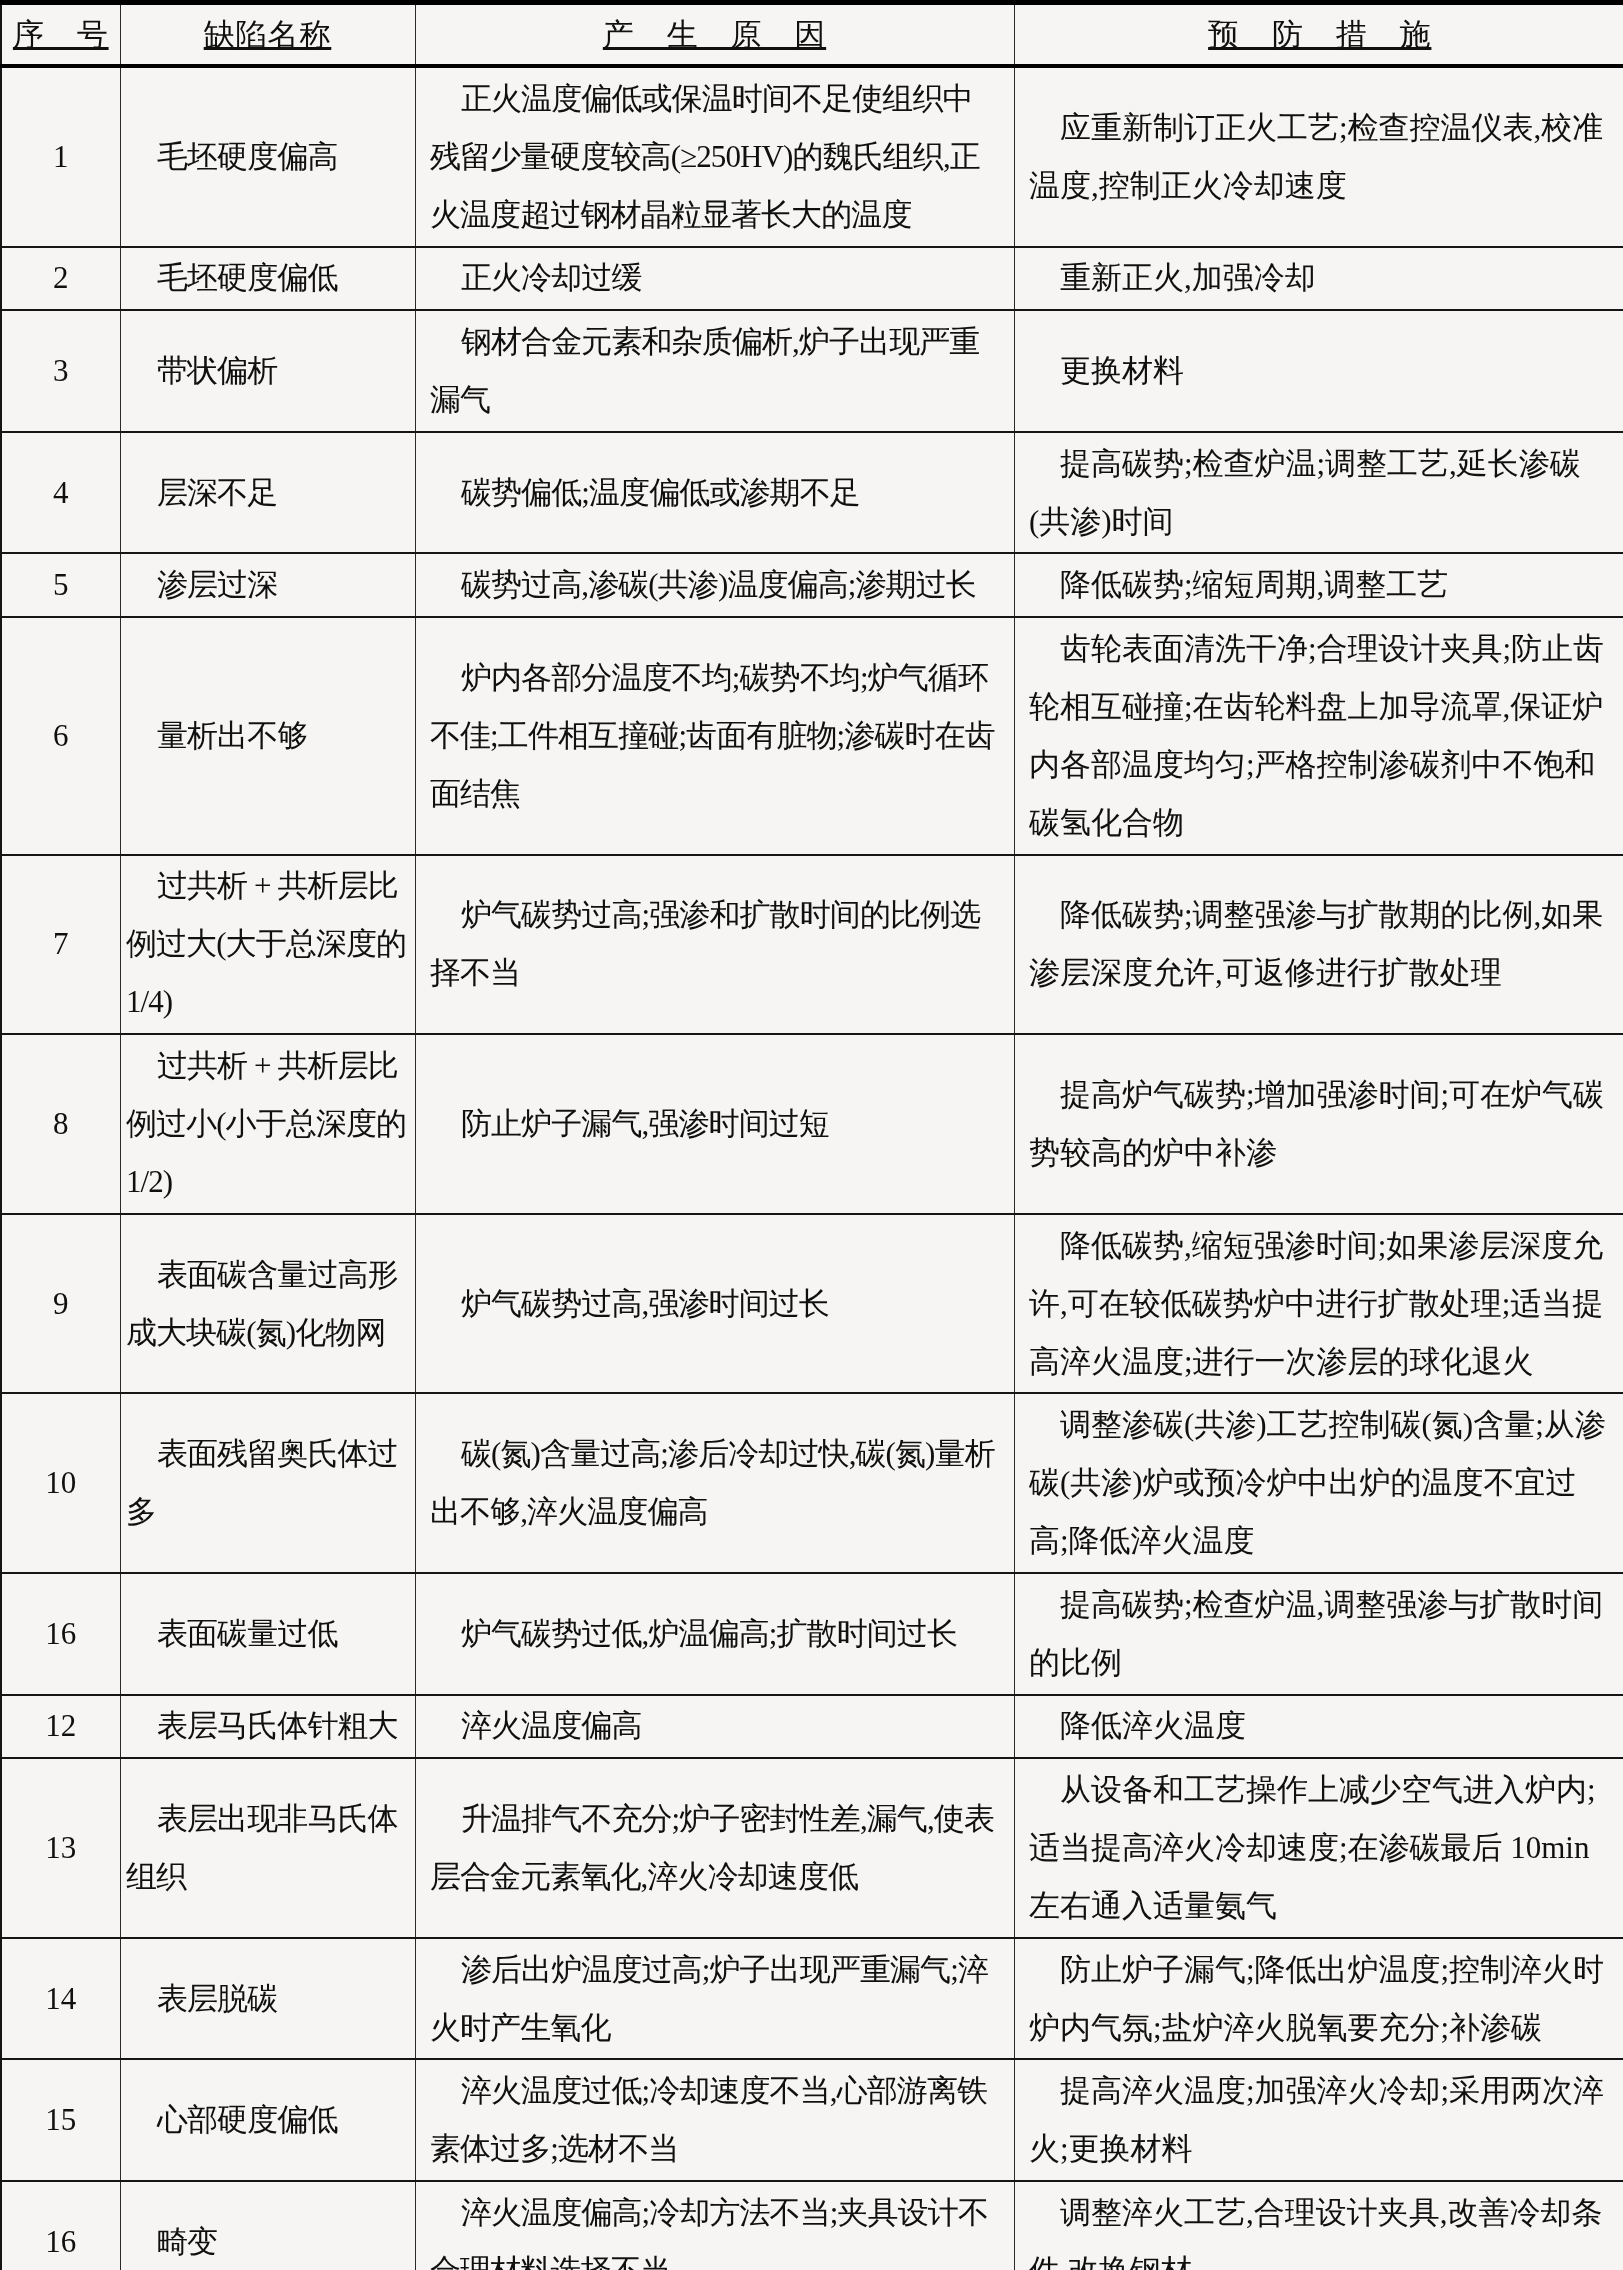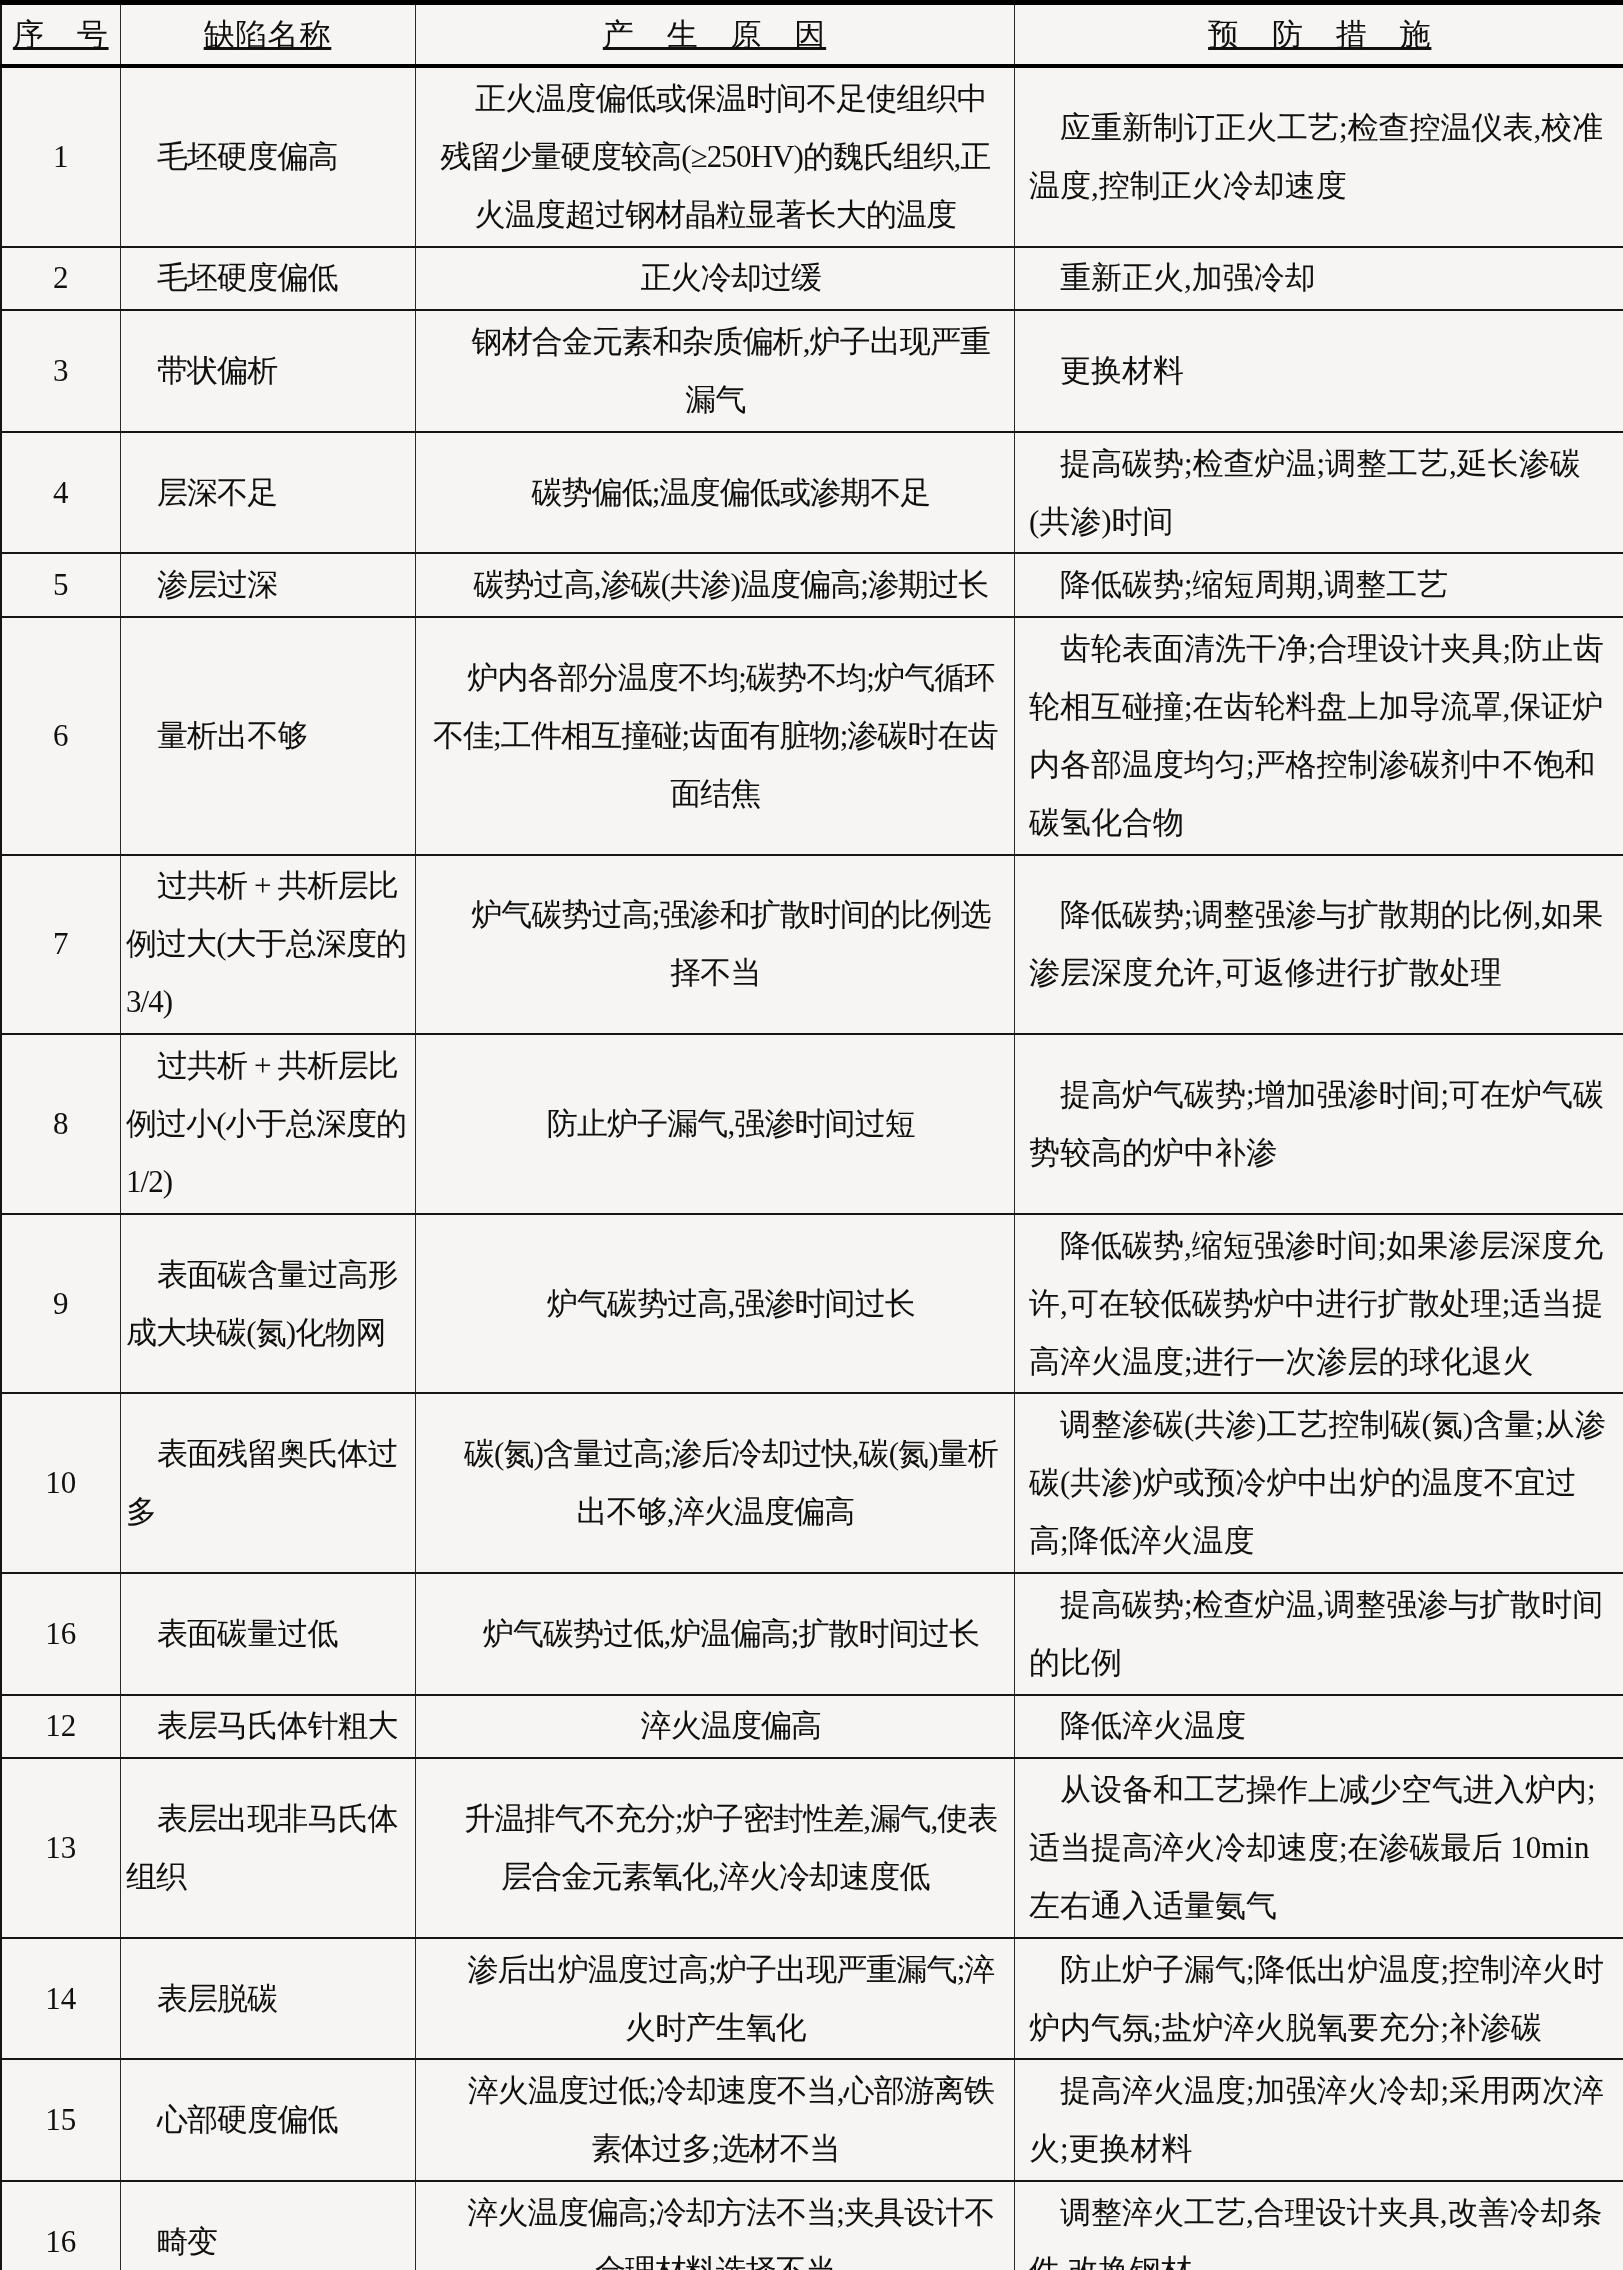--- a/index.html
+++ b/index.html
@@ -53,21 +53,20 @@
   }
   td.cell-defect {
     padding: 1.8px 5.4px;
     text-indent: 1em;
     letter-spacing: -0.9px;
   }
   td.cell-cause {
     padding: 1.8px 12.6px 1.8px 14.4px;
     text-indent: 1em;
     letter-spacing: -0.9px;
-    text-align: center;
   }
   td.cell-prevention {
     padding: 1.8px 12.6px 1.8px 14.4px;
     text-indent: 1em;
   }
 </style>
 </head>
 <body>
 
 <table class="defect-table">
@@ -117,21 +116,21 @@
       <td class="cell-prevention">降低碳势;缩短周期,调整工艺</td>
     </tr>
     <tr>
       <td class="cell-no">6</td>
       <td class="cell-defect">量析出不够</td>
       <td class="cell-cause">炉内各部分温度不均;碳势不均;炉气循环不佳;工件相互撞碰;齿面有脏物;渗碳时在齿面结焦</td>
       <td class="cell-prevention">齿轮表面清洗干净;合理设计夹具;防止齿轮相互碰撞;在齿轮料盘上加导流罩,保证炉内各部温度均匀;严格控制渗碳剂中不饱和碳氢化合物</td>
     </tr>
     <tr>
       <td class="cell-no">7</td>
-      <td class="cell-defect">过共析 + 共析层比例过大(大于总深度的 3/4)</td>
+      <td class="cell-defect">过共析 + 共析层比例过大(大于总深度的 1/4)</td>
       <td class="cell-cause">炉气碳势过高;强渗和扩散时间的比例选择不当</td>
       <td class="cell-prevention">降低碳势;调整强渗与扩散期的比例,如果渗层深度允许,可返修进行扩散处理</td>
     </tr>
     <tr>
       <td class="cell-no">8</td>
       <td class="cell-defect">过共析 + 共析层比例过小(小于总深度的 1/2)</td>
       <td class="cell-cause">防止炉子漏气,强渗时间过短</td>
       <td class="cell-prevention">提高炉气碳势;增加强渗时间;可在炉气碳势较高的炉中补渗</td>
     </tr>
     <tr>

